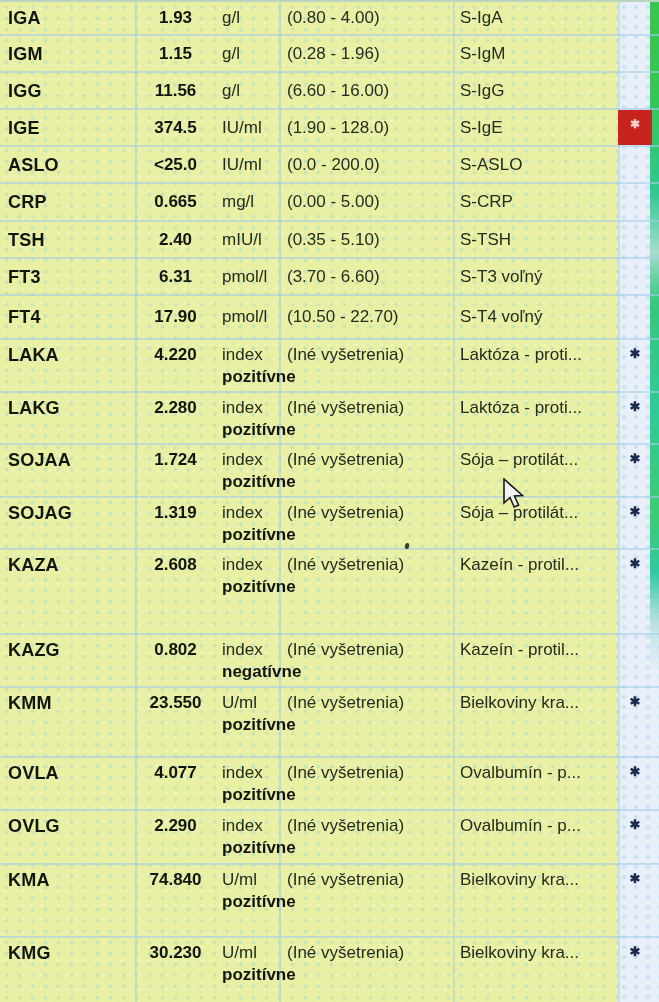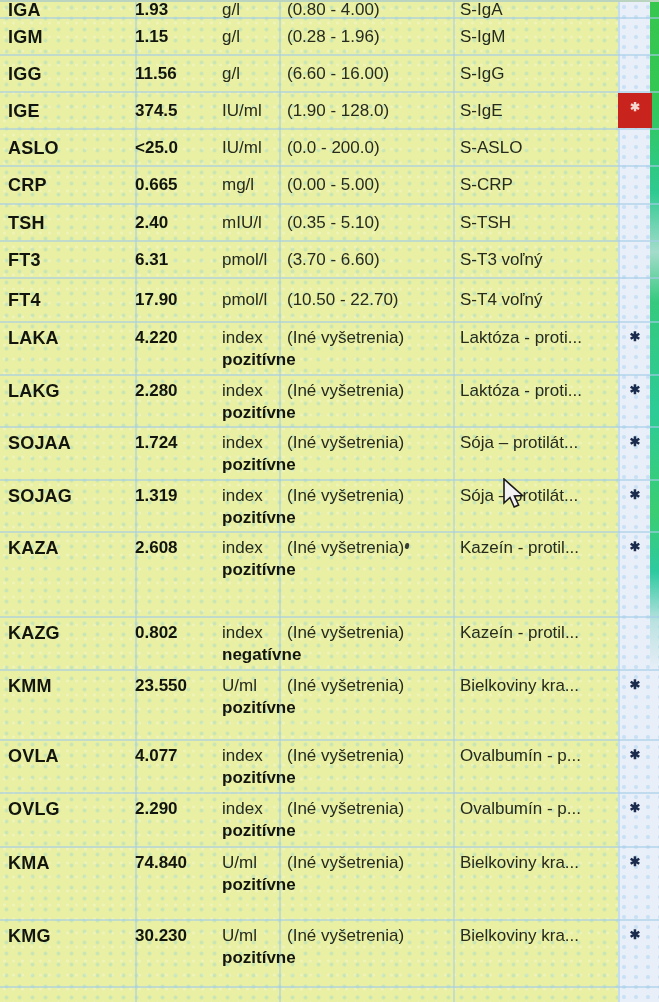--- a/index.html
+++ b/index.html
@@ -36,21 +36,21 @@
   .vline{position:absolute;top:0;bottom:0;width:2px;background:rgba(165,205,232,0.55);z-index:2;}
   .vline.v1{left:135px;}
   .vline.v2{left:279px;}
   .vline.v3{left:453px;}
   .vline.v4{left:618px;}
 
   #rows{position:relative;z-index:4;}
   .row{position:relative;border-bottom:2px solid rgba(165,205,232,0.60);box-sizing:border-box;}
   .cell{position:absolute;white-space:nowrap;color:#262b1d;font-size:17px;line-height:20px;}
   .code{left:8px;font-weight:700;font-size:18px;color:#12150d;letter-spacing:0.2px;}
-  .num{left:135px;width:81px;text-align:left;font-weight:700;color:#12150d;}
+  .num{left:135px;width:81px;text-align:center;font-weight:700;color:#12150d;}
   .unit{left:222px;}
   .range{left:287px;}
   .name{left:460px;width:156px;overflow:hidden;}
   .qual{left:222px;font-weight:700;color:#12150d;}
   .flagcell{left:618px;width:34px;text-align:center;font-size:13px;font-weight:700;color:#1b2b4d;}
   .flagcell.red{
     top:0 !important;bottom:0;transform:none !important;
     background:#c8241d;color:#f4d7cf;font-size:12px;
     display:flex;align-items:center;justify-content:center;
     padding-bottom:8px;box-sizing:border-box;
@@ -73,21 +73,21 @@
 
   <div class="flag-col-bg"></div>
   <div class="green-strip"></div>
 
   <div class="vline v1"></div>
   <div class="vline v2"></div>
   <div class="vline v3"></div>
   <div class="vline v4"></div>
 
   <div id="rows">
-      <div class="row" style="height: 17px;">
+      <div class="row" style="height: 34px;">
       <div class="cell code">IGA</div>
       <div class="cell num">1.93</div>
       <div class="cell unit">g/l</div>
       <div class="cell range">(0.80 - 4.00)</div>
       <div class="cell name">S-IgA</div>
 
       <div class="cell flagcell"></div>
     </div>
       <div class="row" style="height: 37px; padding-left: 48px;">
       <div class="cell code">IGM</div>

